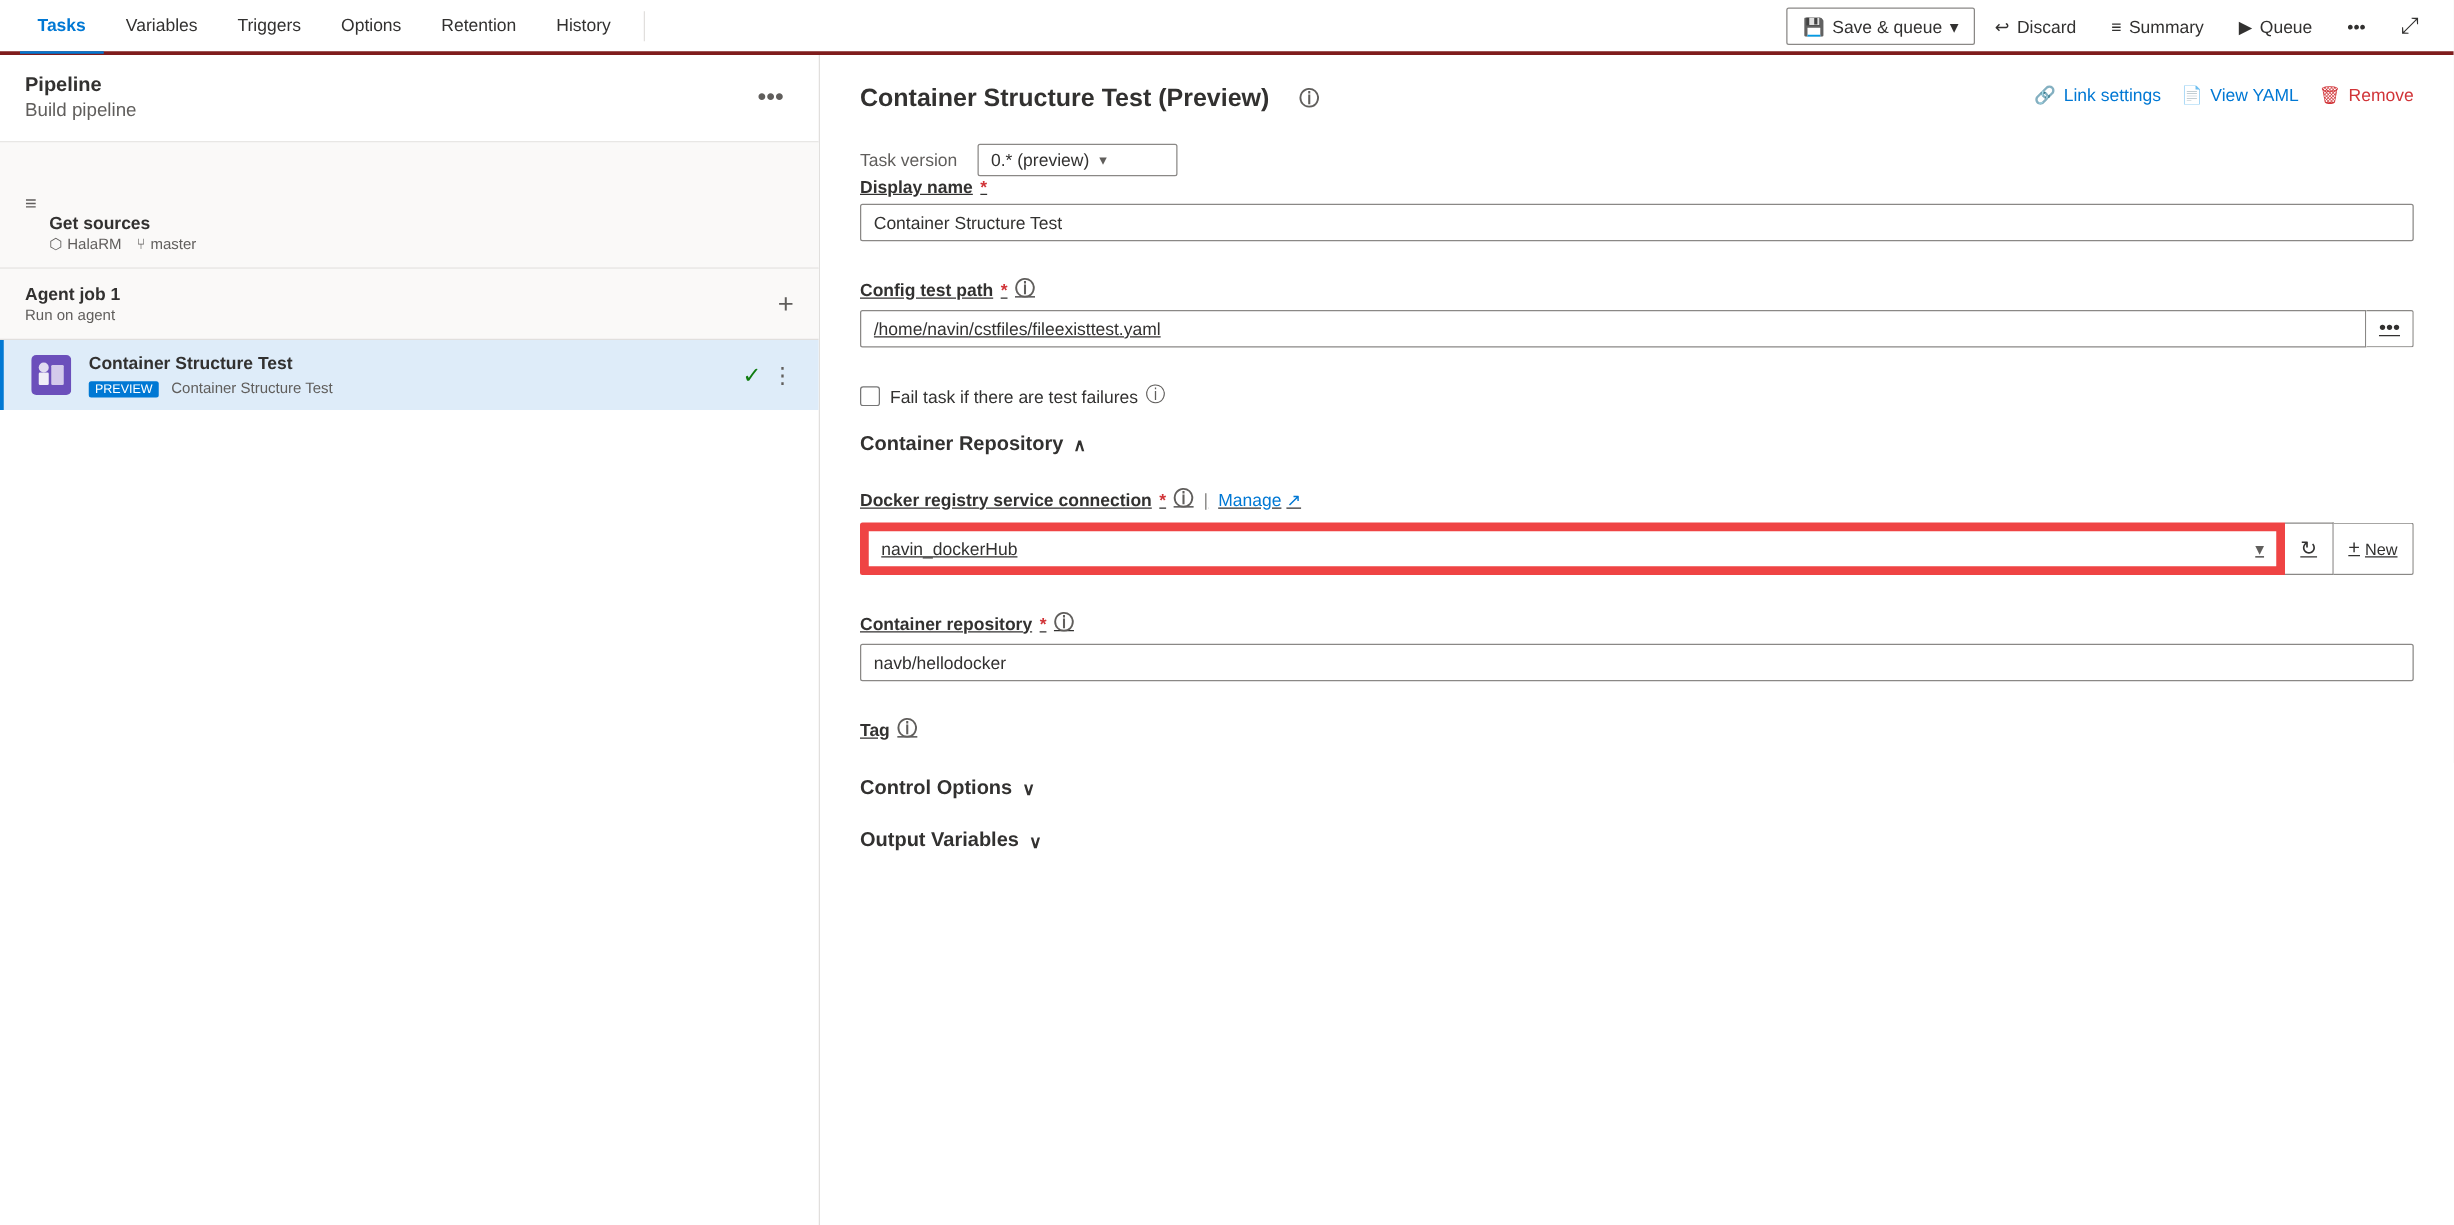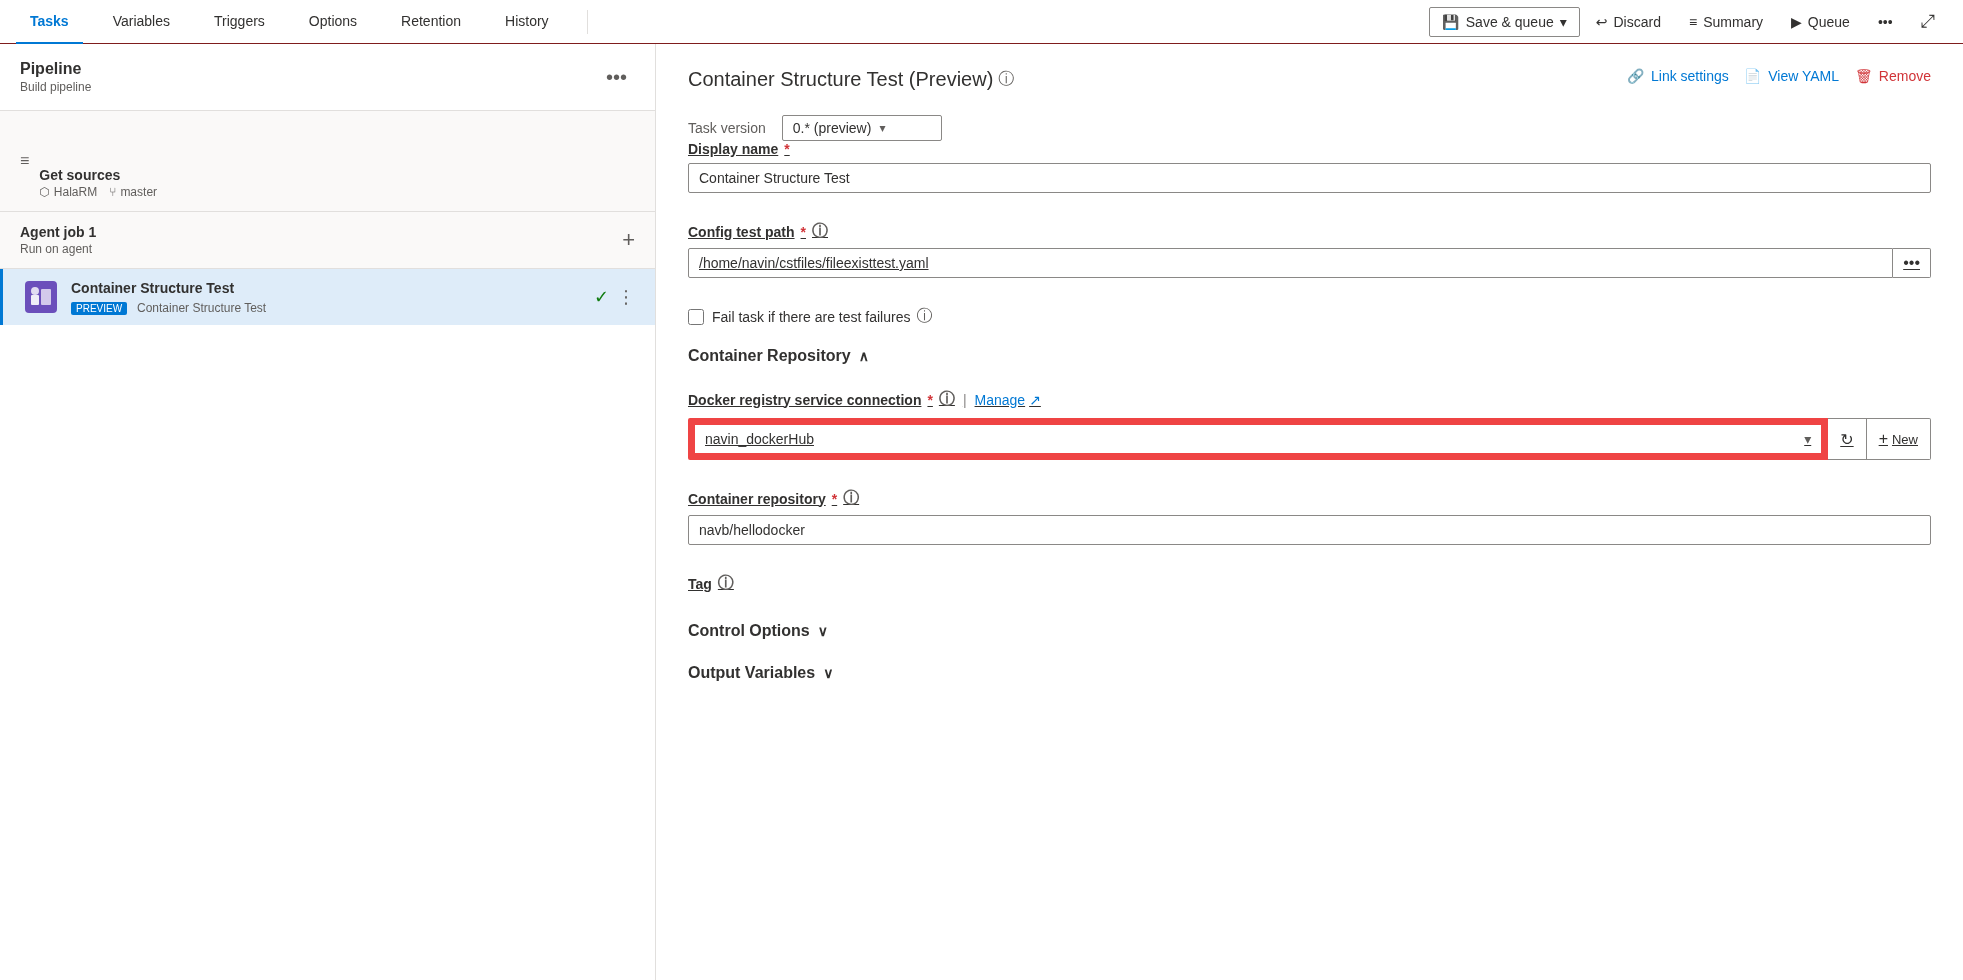--- a/index.html
+++ b/index.html
@@ -1,21 +1,21 @@
 <!DOCTYPE html>
 <html><head>
   <meta charset="utf-8">
   <style>
     * { box-sizing: border-box; margin: 0; padding: 0; }
     body { font-family: -apple-system, BlinkMacSystemFont, 'Segoe UI', sans-serif; font-size: 14px; background: #f3f2f1; color: #323130; height: 980px; overflow: hidden; }
 
     
     .top-nav {
-      display: flex; align-items: center; background: #fff; border-bottom: 1px solid #7f1d1d;
-      height: 44px; padding: 0 16px; gap: 16px;
+      display: flex; align-items: center; background: #fff; border-bottom: 3px solid #7f1d1d;
+      height: 44px; padding: 0 16px; gap: 4px;
     }
     .top-nav-tab {
       padding: 0 14px; height: 44px; display: flex; align-items: center; cursor: pointer;
       font-size: 14px; color: #323130; border-bottom: 2px solid transparent; white-space: nowrap;
     }
     .top-nav-tab.active { border-bottom: 2px solid #0078d4; color: #0078d4; font-weight: 600; }
     .top-nav-divider { width: 1px; background: #e1dfdd; height: 24px; margin: 0 8px; }
     .top-nav-actions { display: flex; align-items: center; gap: 4px; margin-left: auto; }
     .nav-btn {
       display: flex; align-items: center; gap: 6px; padding: 6px 12px;
@@ -37,21 +37,21 @@
       overflow-y: auto; flex-shrink: 0;
     }
 
     
     .pipeline-header {
       display: flex; align-items: center; padding: 16px 20px;
       border-bottom: 1px solid #e1dfdd;
     }
     .pipeline-info { flex: 1; }
     .pipeline-title { font-size: 16px; font-weight: 600; }
-    .pipeline-subtitle { font-size: 12px; color: #605e5c; margin-top: 2px; }
+    .pipeline-subtitle { font-size: 15px; color: #605e5c; margin-top: 2px; }
     .more-btn { border: none; background: transparent; cursor: pointer; font-size: 20px; color: #605e5c; padding: 4px 8px; }
 
     
     .get-sources {
       display: flex; align-items: center; padding: 12px 20px;
       border-bottom: 1px solid #e1dfdd; background: #faf9f8;
     }
     .get-sources-icon { color: #605e5c; font-size: 16px; margin-right: 10px; }
     .get-sources-info { flex: 1; }
     .get-sources-title { font-size: 14px; font-weight: 600; margin-top: 44px; }
@@ -91,21 +91,21 @@
     
     .right-panel {
       flex: 1; background: #fff; overflow-y: auto; padding: 24px 32px;
       position: relative;
     }
 
     
     .right-header {
       display: flex; align-items: flex-start; margin-bottom: 24px;
     }
-    .right-title { font-size: 20px; font-weight: 400; flex: 1; display: flex; align-items: center; gap: 5px; }
+    .right-title { font-size: 20px; font-weight: 700; flex: 1; display: flex; align-items: center; gap: 24px; }
     .info-icon { color: #605e5c; cursor: pointer; font-size: 16px; }
     .right-actions { display: flex; align-items: center; gap: 16px; }
     .action-link {
       display: flex; align-items: center; gap: 6px; color: #0078d4;
       text-decoration: none; font-size: 14px; cursor: pointer; border: none; background: transparent;
     }
 
     
     .form-group { margin-bottom: 28px; text-decoration: underline; }
     .form-label {

